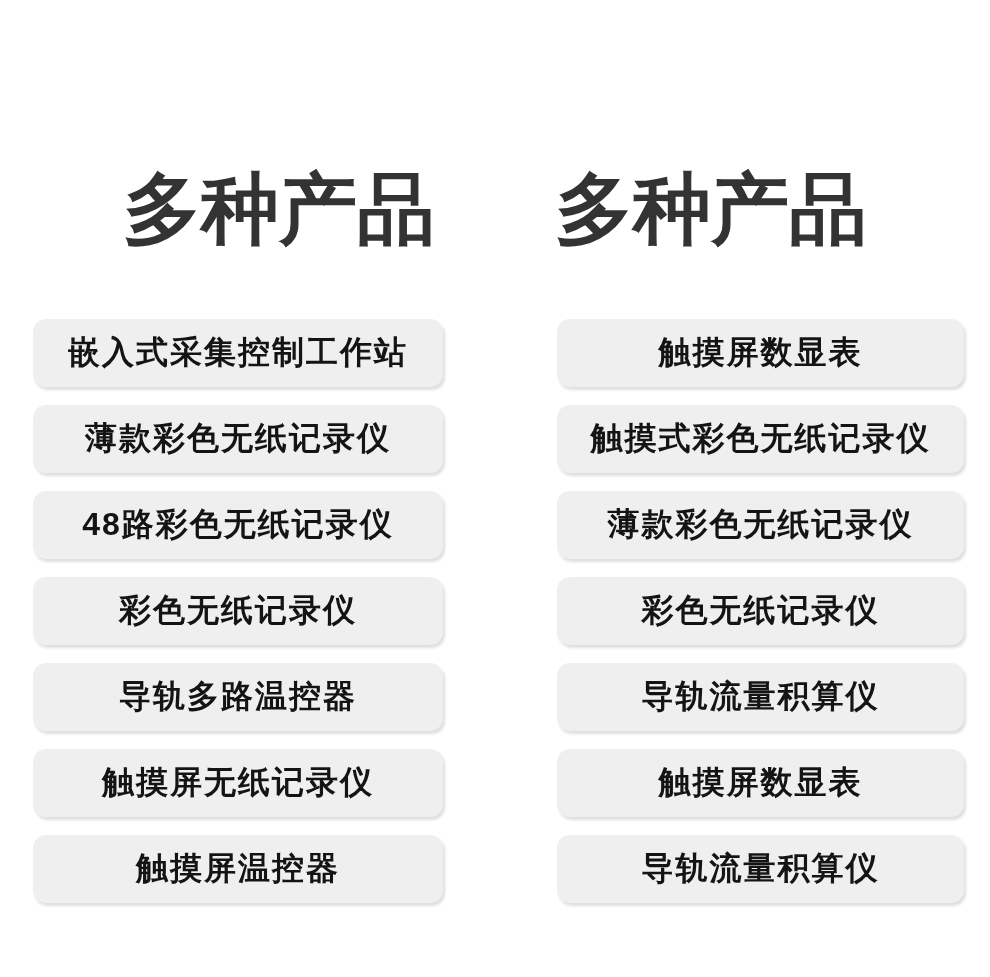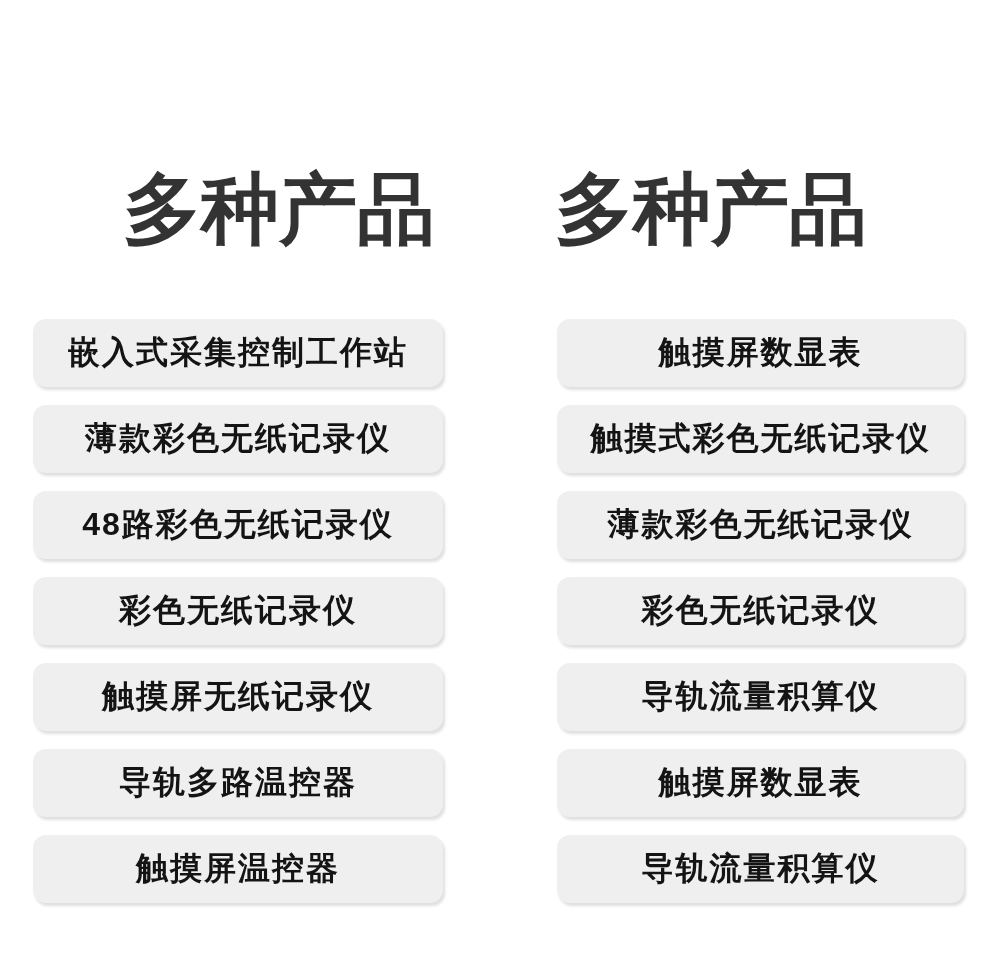--- a/index.html
+++ b/index.html
@@ -69,22 +69,22 @@
     <span>多种产品</span>
     <span>多种产品</span>
   </h1>
 
   <div class="grid">
 
     <div class="btn">嵌入式采集控制工作站</div>
     <div class="btn">薄款彩色无纸记录仪</div>
     <div class="btn">48路彩色无纸记录仪</div>
     <div class="btn">彩色无纸记录仪</div>
+    <div class="btn">导轨多路温控器</div>
     <div class="btn">触摸屏无纸记录仪</div>
-    <div class="btn">导轨多路温控器</div>
     <div class="btn">触摸屏温控器</div>
 
     <div class="btn">触摸屏数显表</div>
     <div class="btn">触摸式彩色无纸记录仪</div>
     <div class="btn">薄款彩色无纸记录仪</div>
     <div class="btn">彩色无纸记录仪</div>
     <div class="btn">导轨流量积算仪</div>
     <div class="btn">触摸屏数显表</div>
     <div class="btn">导轨流量积算仪</div>
   </div>

